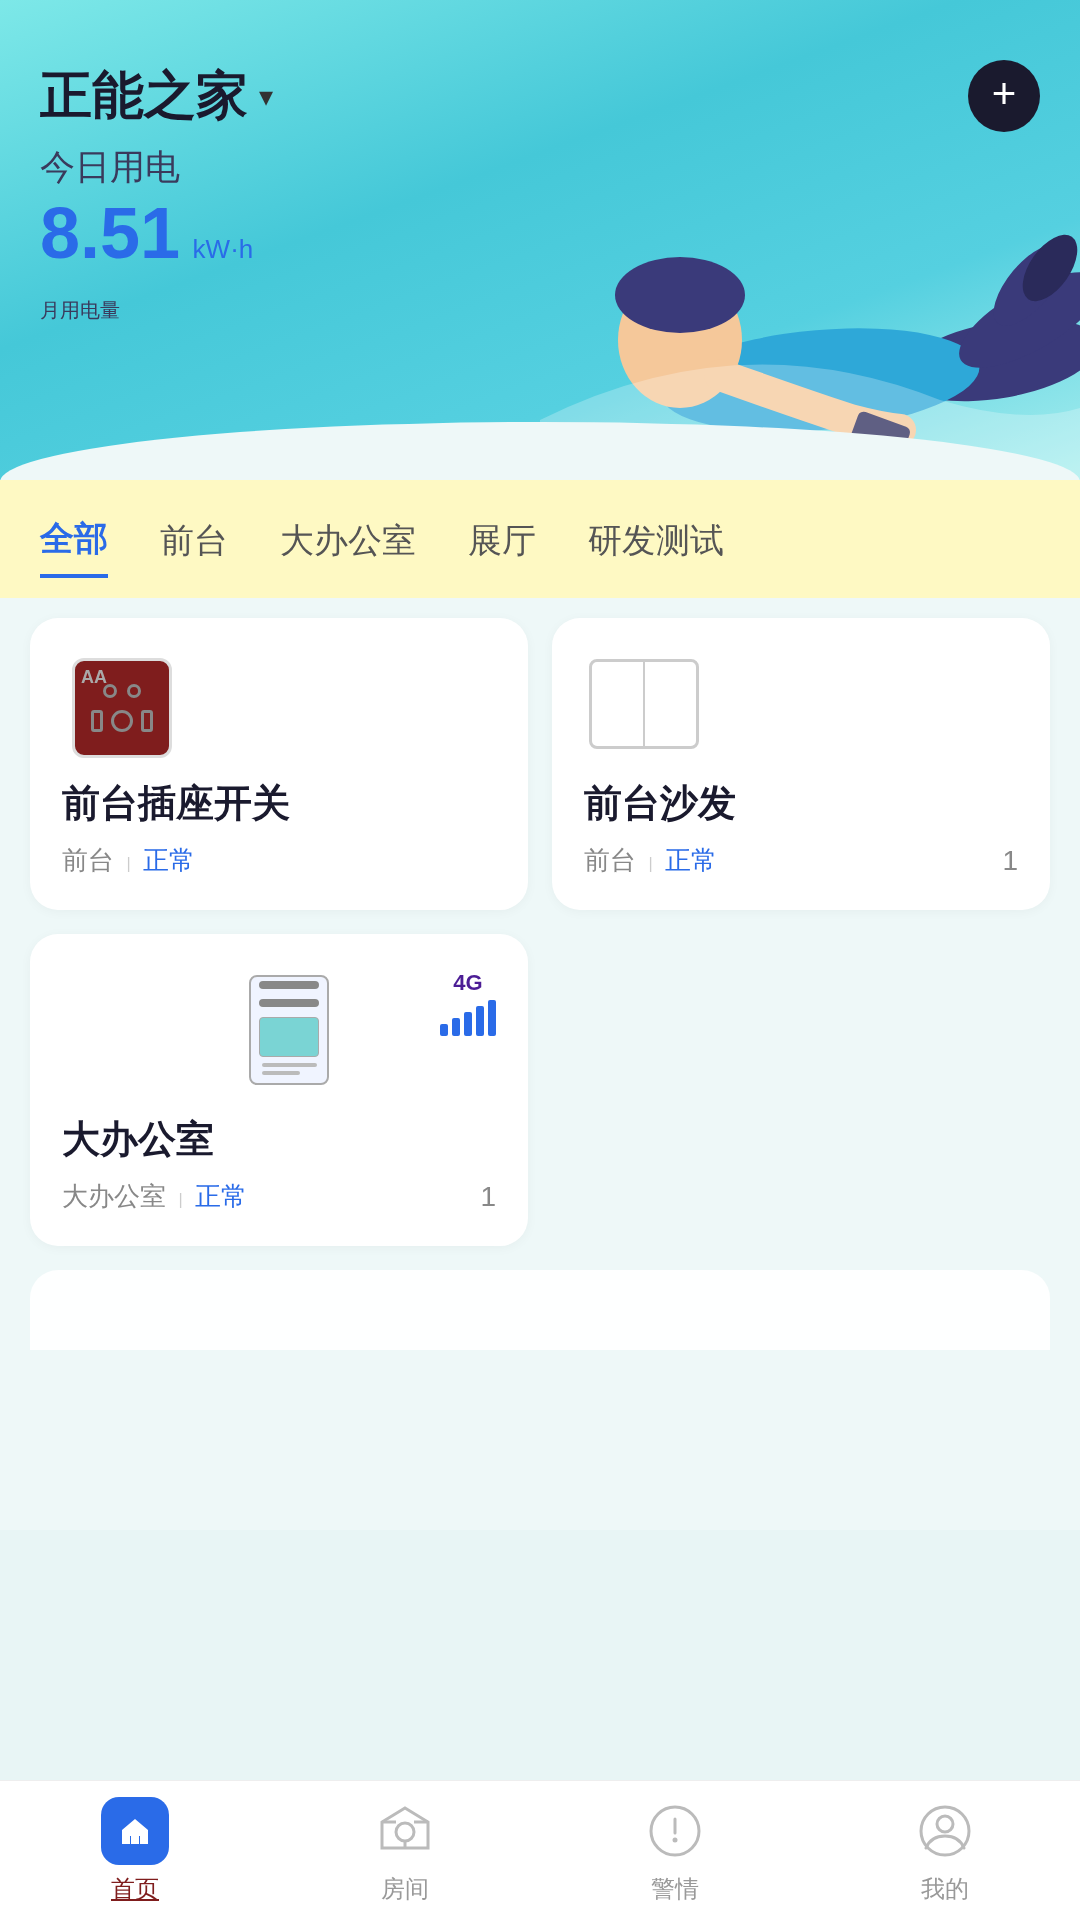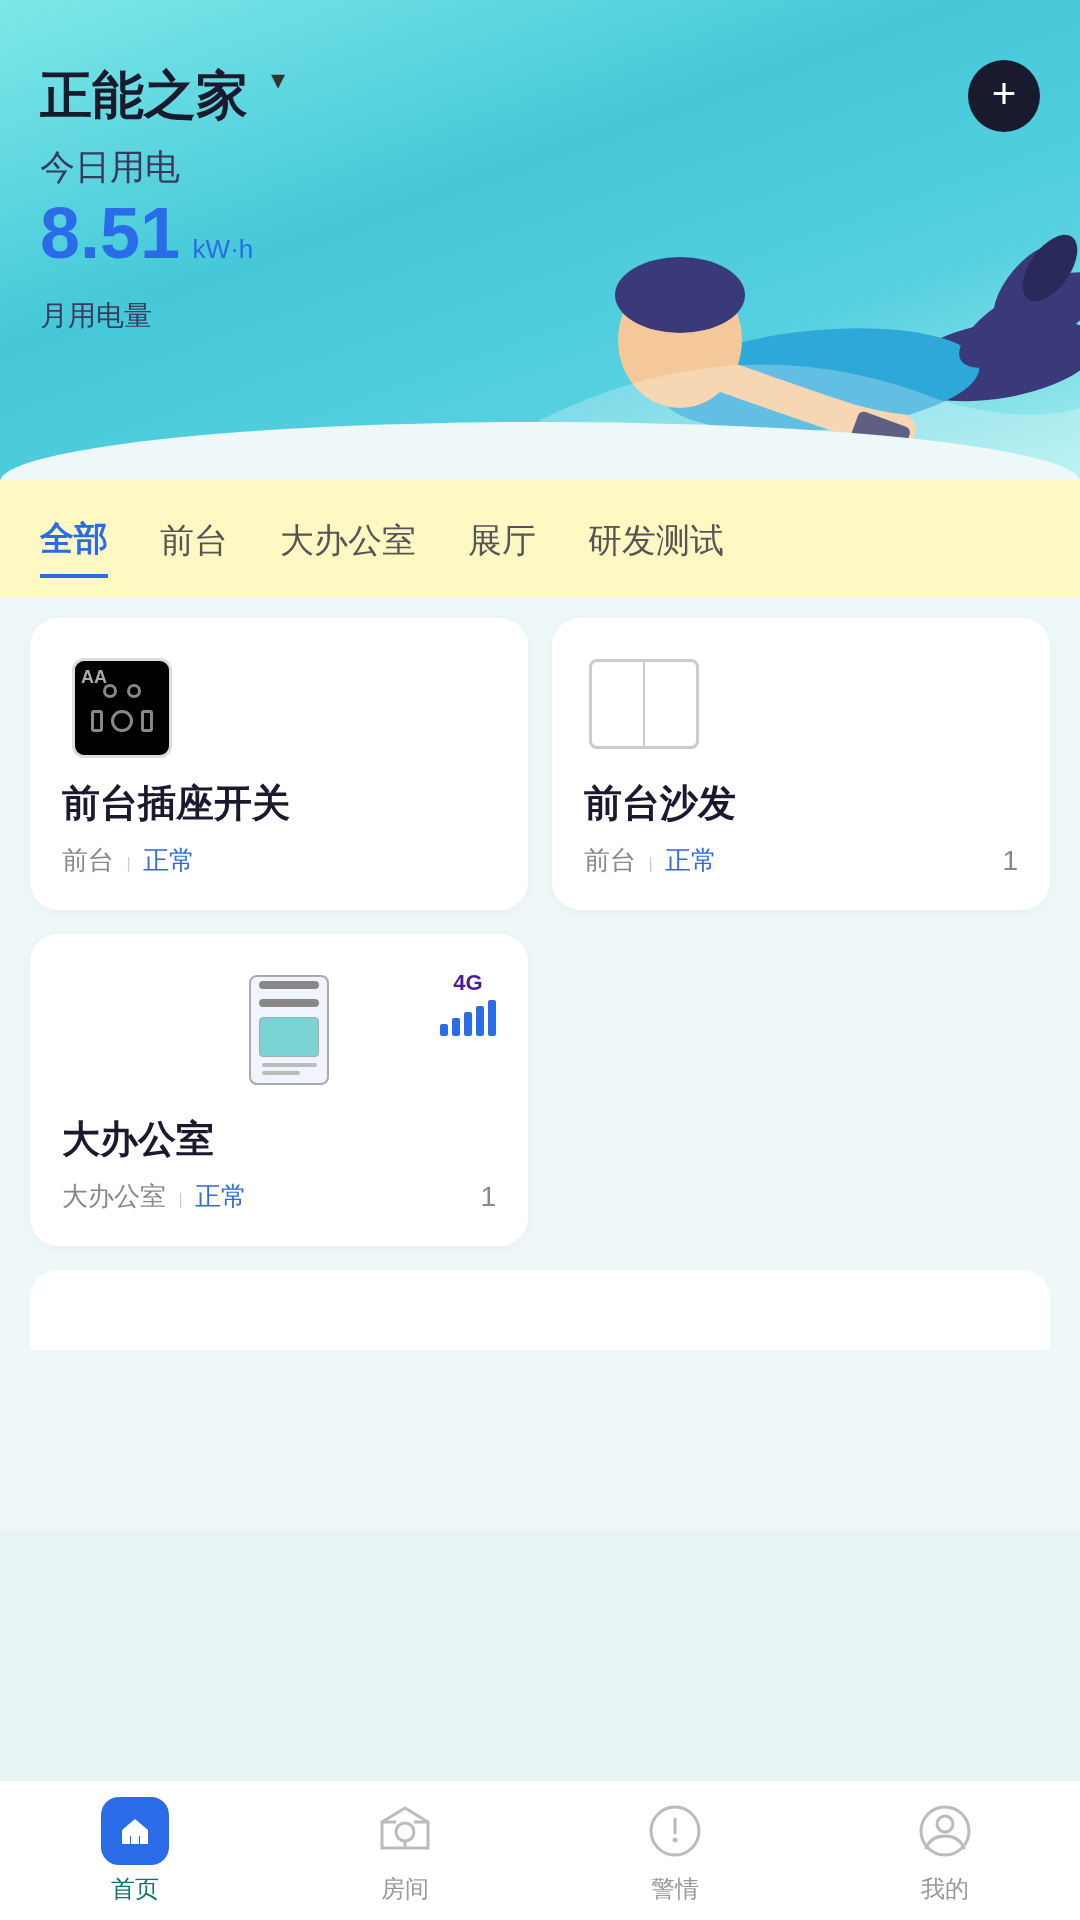--- a/index.html
+++ b/index.html
@@ -24,22 +24,21 @@
 
     .header-row {
       display: flex;
       justify-content: space-between;
       align-items: center;
       margin-bottom: 12px;
     }
 
     .title-group {
       display: flex;
-      align-items: flex-start;
-      gap: 12px;
+      align-items: center;
     }
 
     .app-title {
       font-size: 52px;
       font-weight: 700;
       color: #1a1a2e;
     }
 
     .chevron-down {
       width: 36px;
@@ -95,21 +94,21 @@
     }
 
     .energy-unit {
       font-size: 26px;
       font-weight: 400;
       color: #2a6be8;
       margin-left: 8px;
     }
 
     .monthly-label {
-      font-size: 28px;
+      font-size: 20px;
       color: #3a3a5c;
       margin-top: 28px;
       margin-bottom: 6px;
     }
 
     .monthly-value {
       font-size: 80px;
       font-weight: 700;
       color: #2a6be8;
       line-height: 1;
@@ -199,21 +198,21 @@
     .switch-panel:last-child {
       border-right: none;
     }
 
     
     .outlet-icon {
       width: 100px;
       height: 100px;
       border: 3px solid #ddd;
       border-radius: 12px;
-      background: #000000;
+      background: #7f1d1d;
       display: flex;
       flex-direction: column;
       align-items: center;
       justify-content: center;
       gap: 8px;
       position: relative;
       margin-top: 8px;
     }
 
     .outlet-dots {
@@ -365,21 +364,22 @@
       align-items: center;
       justify-content: center;
     }
 
     .nav-label {
       font-size: 24px;
       color: #999;
     }
 
     .nav-label.active {
-      color: #0f766e;
+      color: #7f1d1d;
+      text-decoration: underline;
     }
 
     .nav-icon-home {
       background: #2a6be8;
       border-radius: 18px;
       width: 68px;
       height: 68px;
       display: flex;
       align-items: center;
       justify-content: center;

